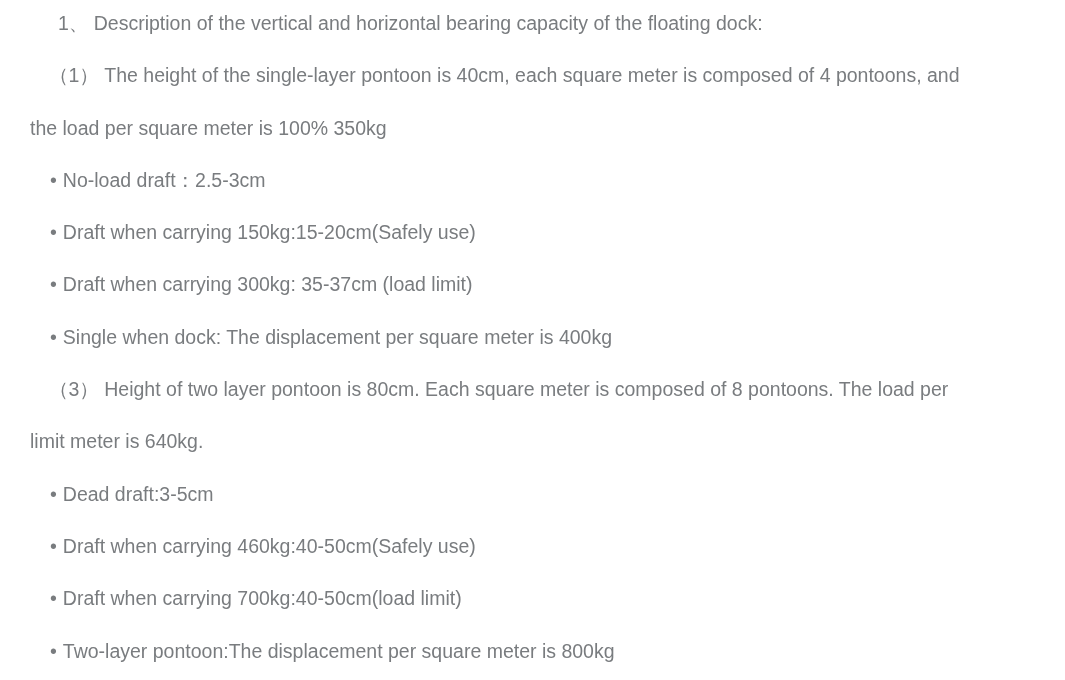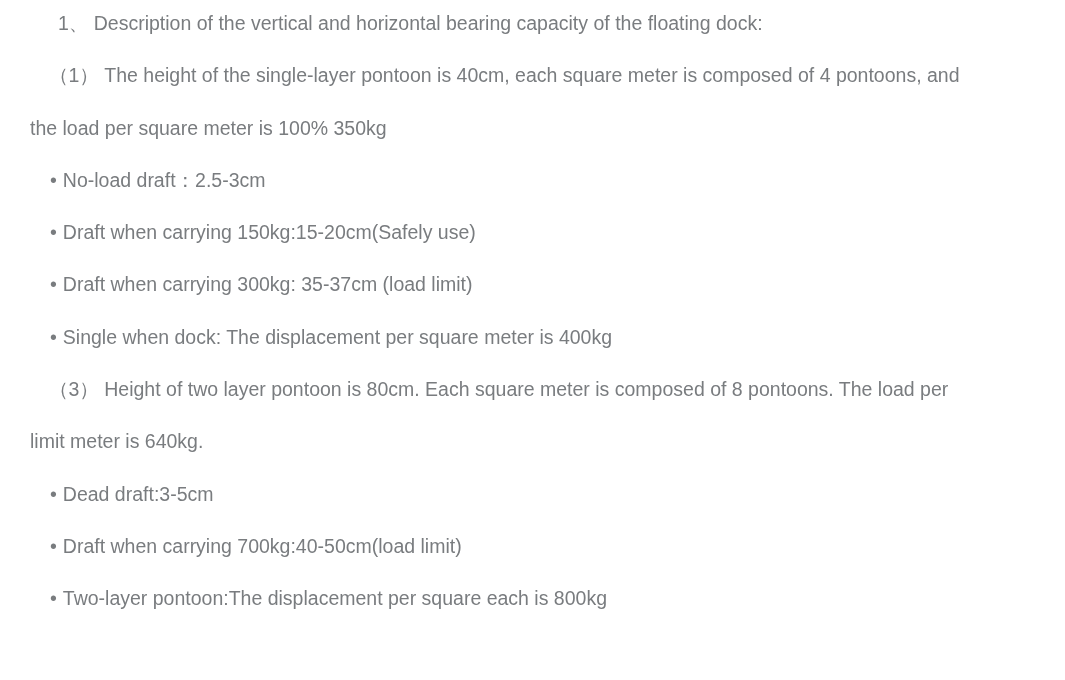--- a/index.html
+++ b/index.html
@@ -58,18 +58,19 @@
   <div class="line indent-bullet"><span class="bullet-glyph">•</span><span>Draft when carrying 300kg: 35-37cm (load limit)</span></div>
 
   <div class="line indent-bullet"><span class="bullet-glyph">•</span><span>Single when dock: The displacement per square meter is 400kg</span></div>
 
   <div class="line indent-intro">（3） Height of two layer pontoon is 80cm. Each square meter is composed of 8 pontoons. The load per</div>
 
   <div class="line indent-cont">limit meter is 640kg.</div>
 
   <div class="line indent-bullet"><span class="bullet-glyph">•</span><span>Dead draft:3-5cm</span></div>
 
+  <div class="line indent-bullet"><span class="bullet-glyph">•</span><span>Draft when carrying 460kg:40-50cm(Safely use)</span></div>
 
   <div class="line indent-bullet"><span class="bullet-glyph">•</span><span>Draft when carrying 700kg:40-50cm(load limit)</span></div>
 
-  <div class="line indent-bullet"><span class="bullet-glyph">•</span><span>Two-layer pontoon:The displacement per square each is 800kg</span></div>
+  <div class="line indent-bullet"><span class="bullet-glyph">•</span><span>Two-layer pontoon:The displacement per square meter is 800kg</span></div>
 
 </div>
 
 </body></html>

